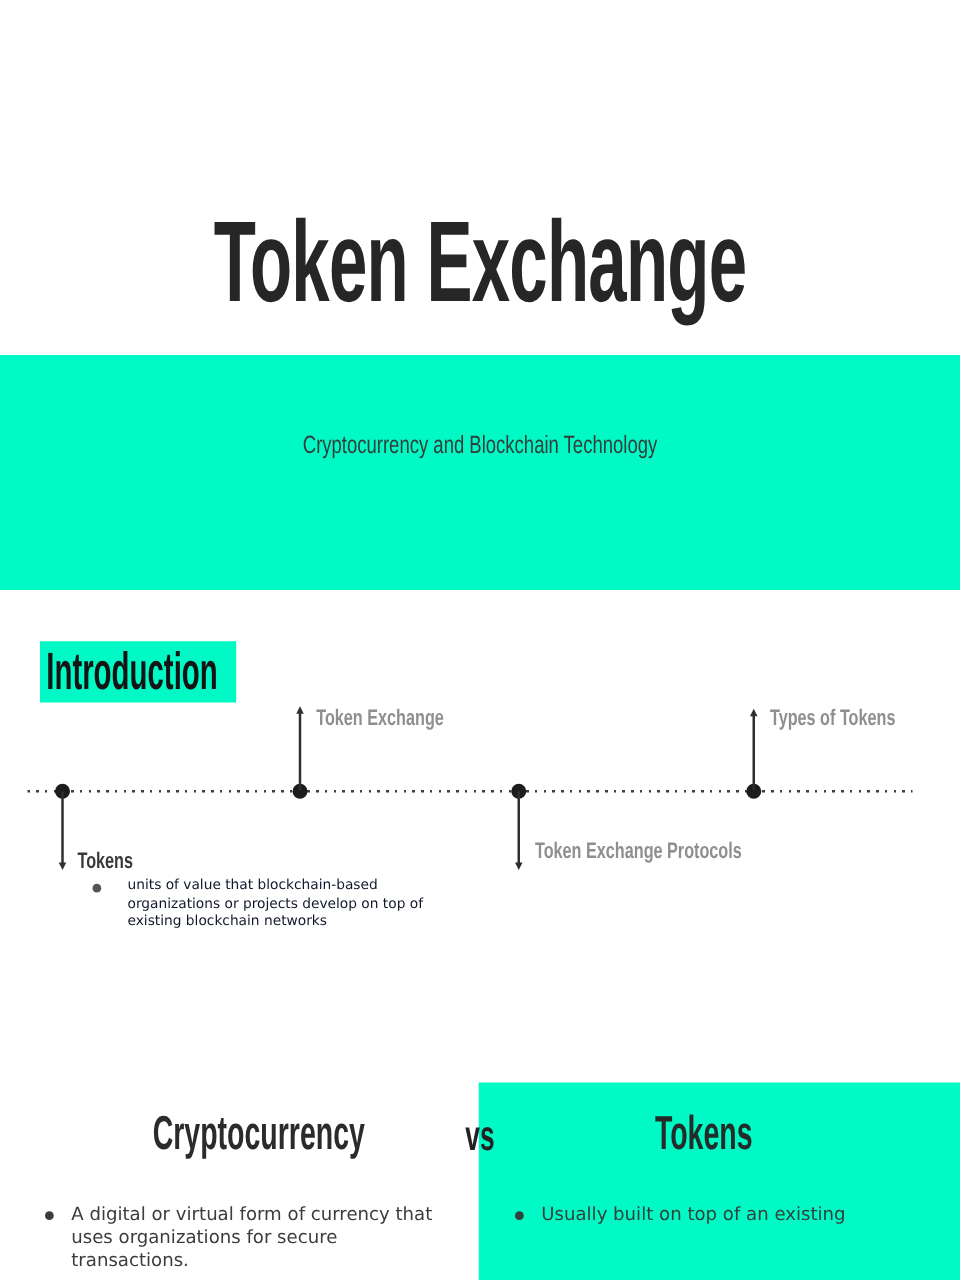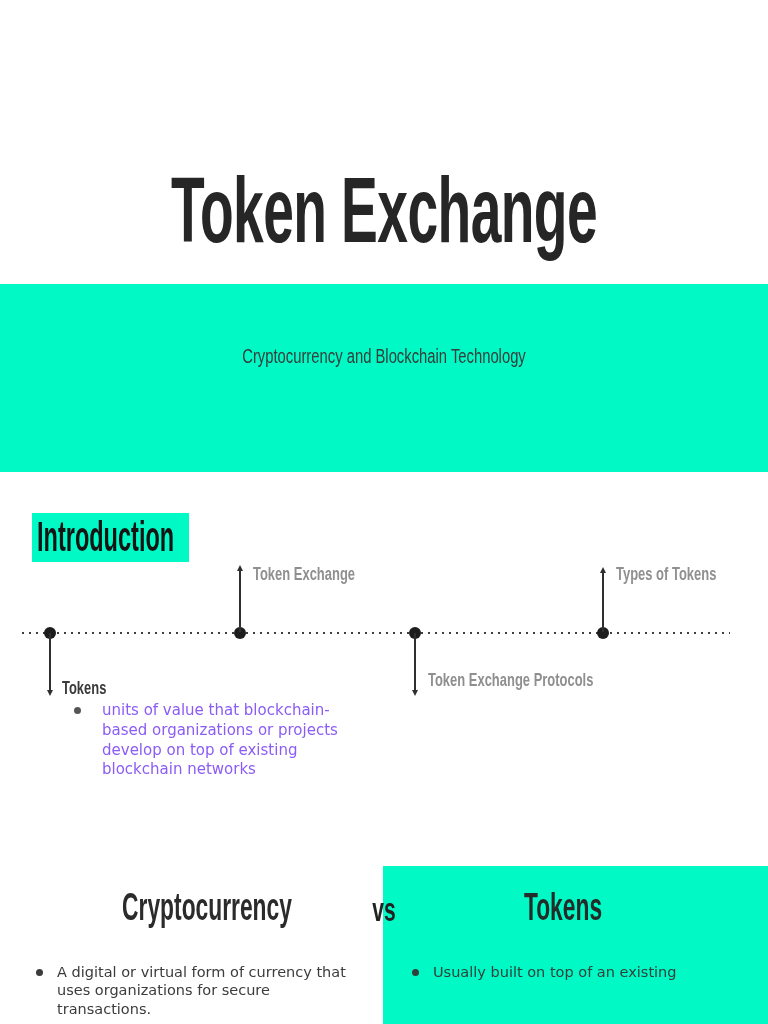--- a/index.html
+++ b/index.html
@@ -74,22 +74,22 @@
   .tl-label.l-types          { left:616px; top:563px; }
   .tl-label.l-tokens         { left:62px;  top:677px; color:#3a3a3a; }
   .tl-label.l-protocols      { left:428px; top:669px; }
 
   .tl-bullet-dot {
     position:absolute; left:74px; top:707px; width:7px; height:7px;
     border-radius:50%; background:#555;
   }
   .tl-bullet-text {
     position:absolute; left:102px; top:701px; width:238px;
-    font-family:"DejaVu Sans", sans-serif; font-size:15px; line-height:1.32;
-    color:#8b5cf6;
+    font-family:"DejaVu Sans", sans-serif; font-size:11px; line-height:1.32;
+    color:#0f172a;
   }
 
   
   .teal-panel {
     position:absolute; left:383px; top:866px; width:385px; height:158px;
     background:var(--accent);
   }
   .cmp-heading {
     position:absolute; top:886px; width:300px; text-align:center;
     font-size:38px; font-weight:700; color:#2b2b2b; line-height:1.15;

